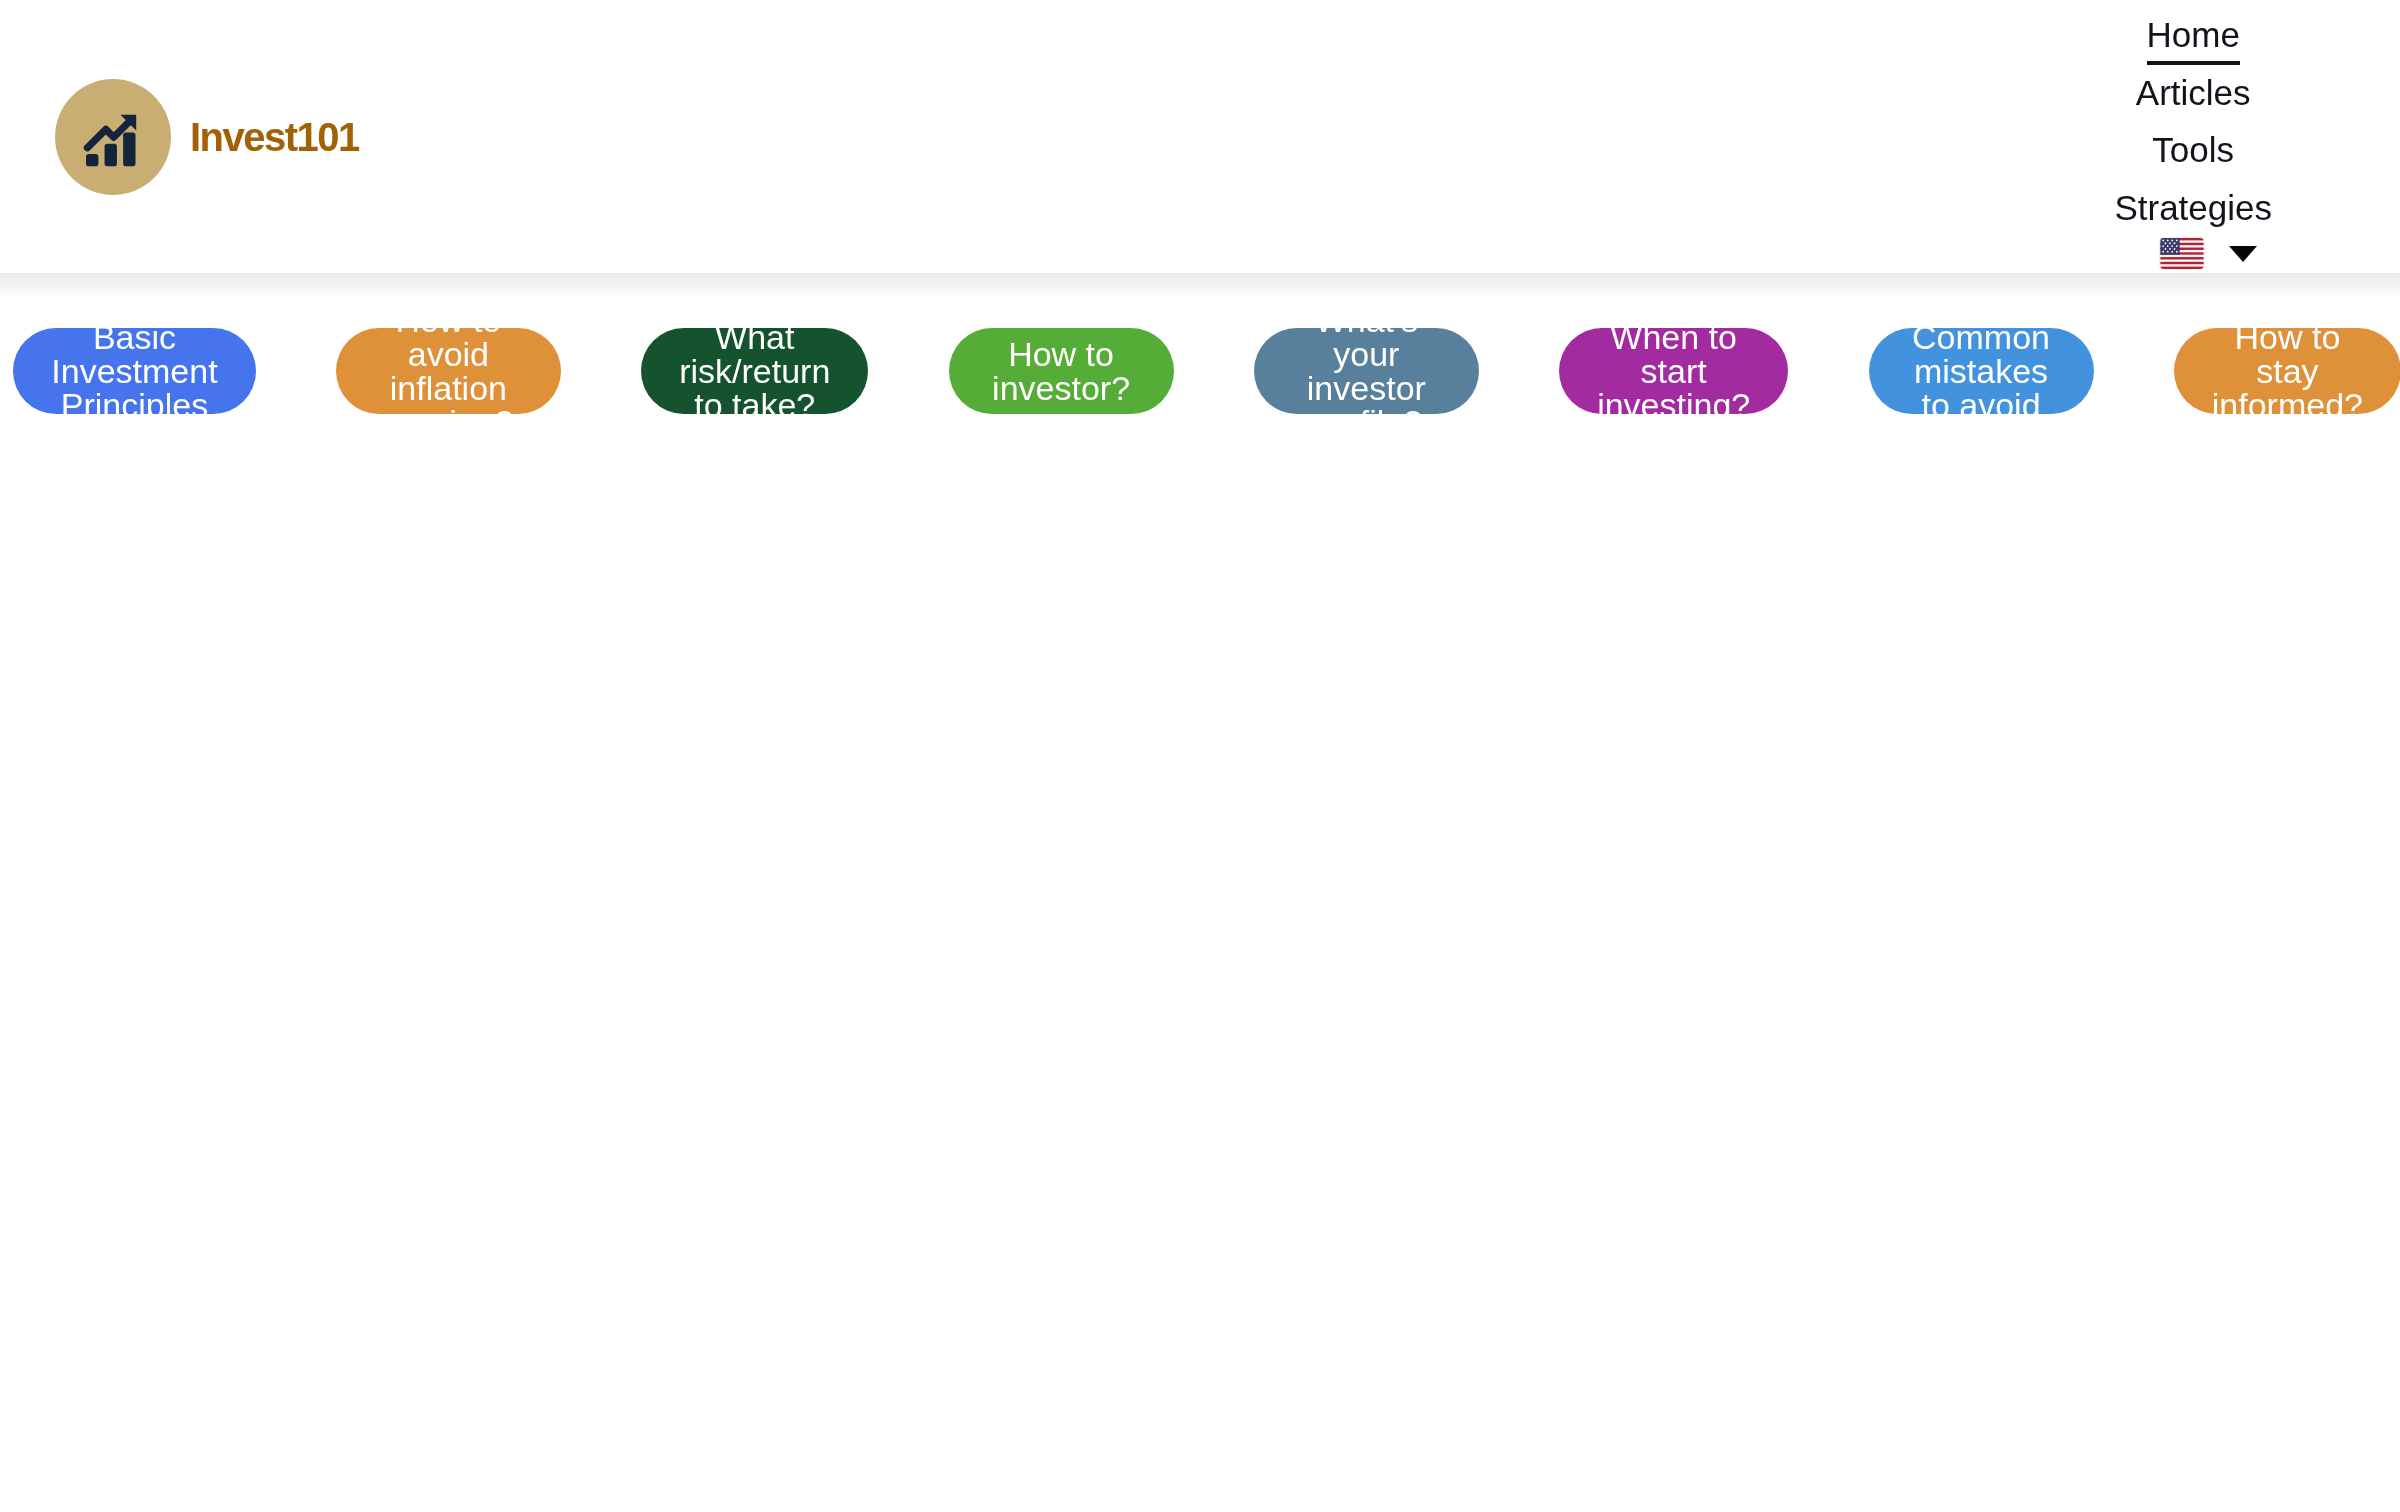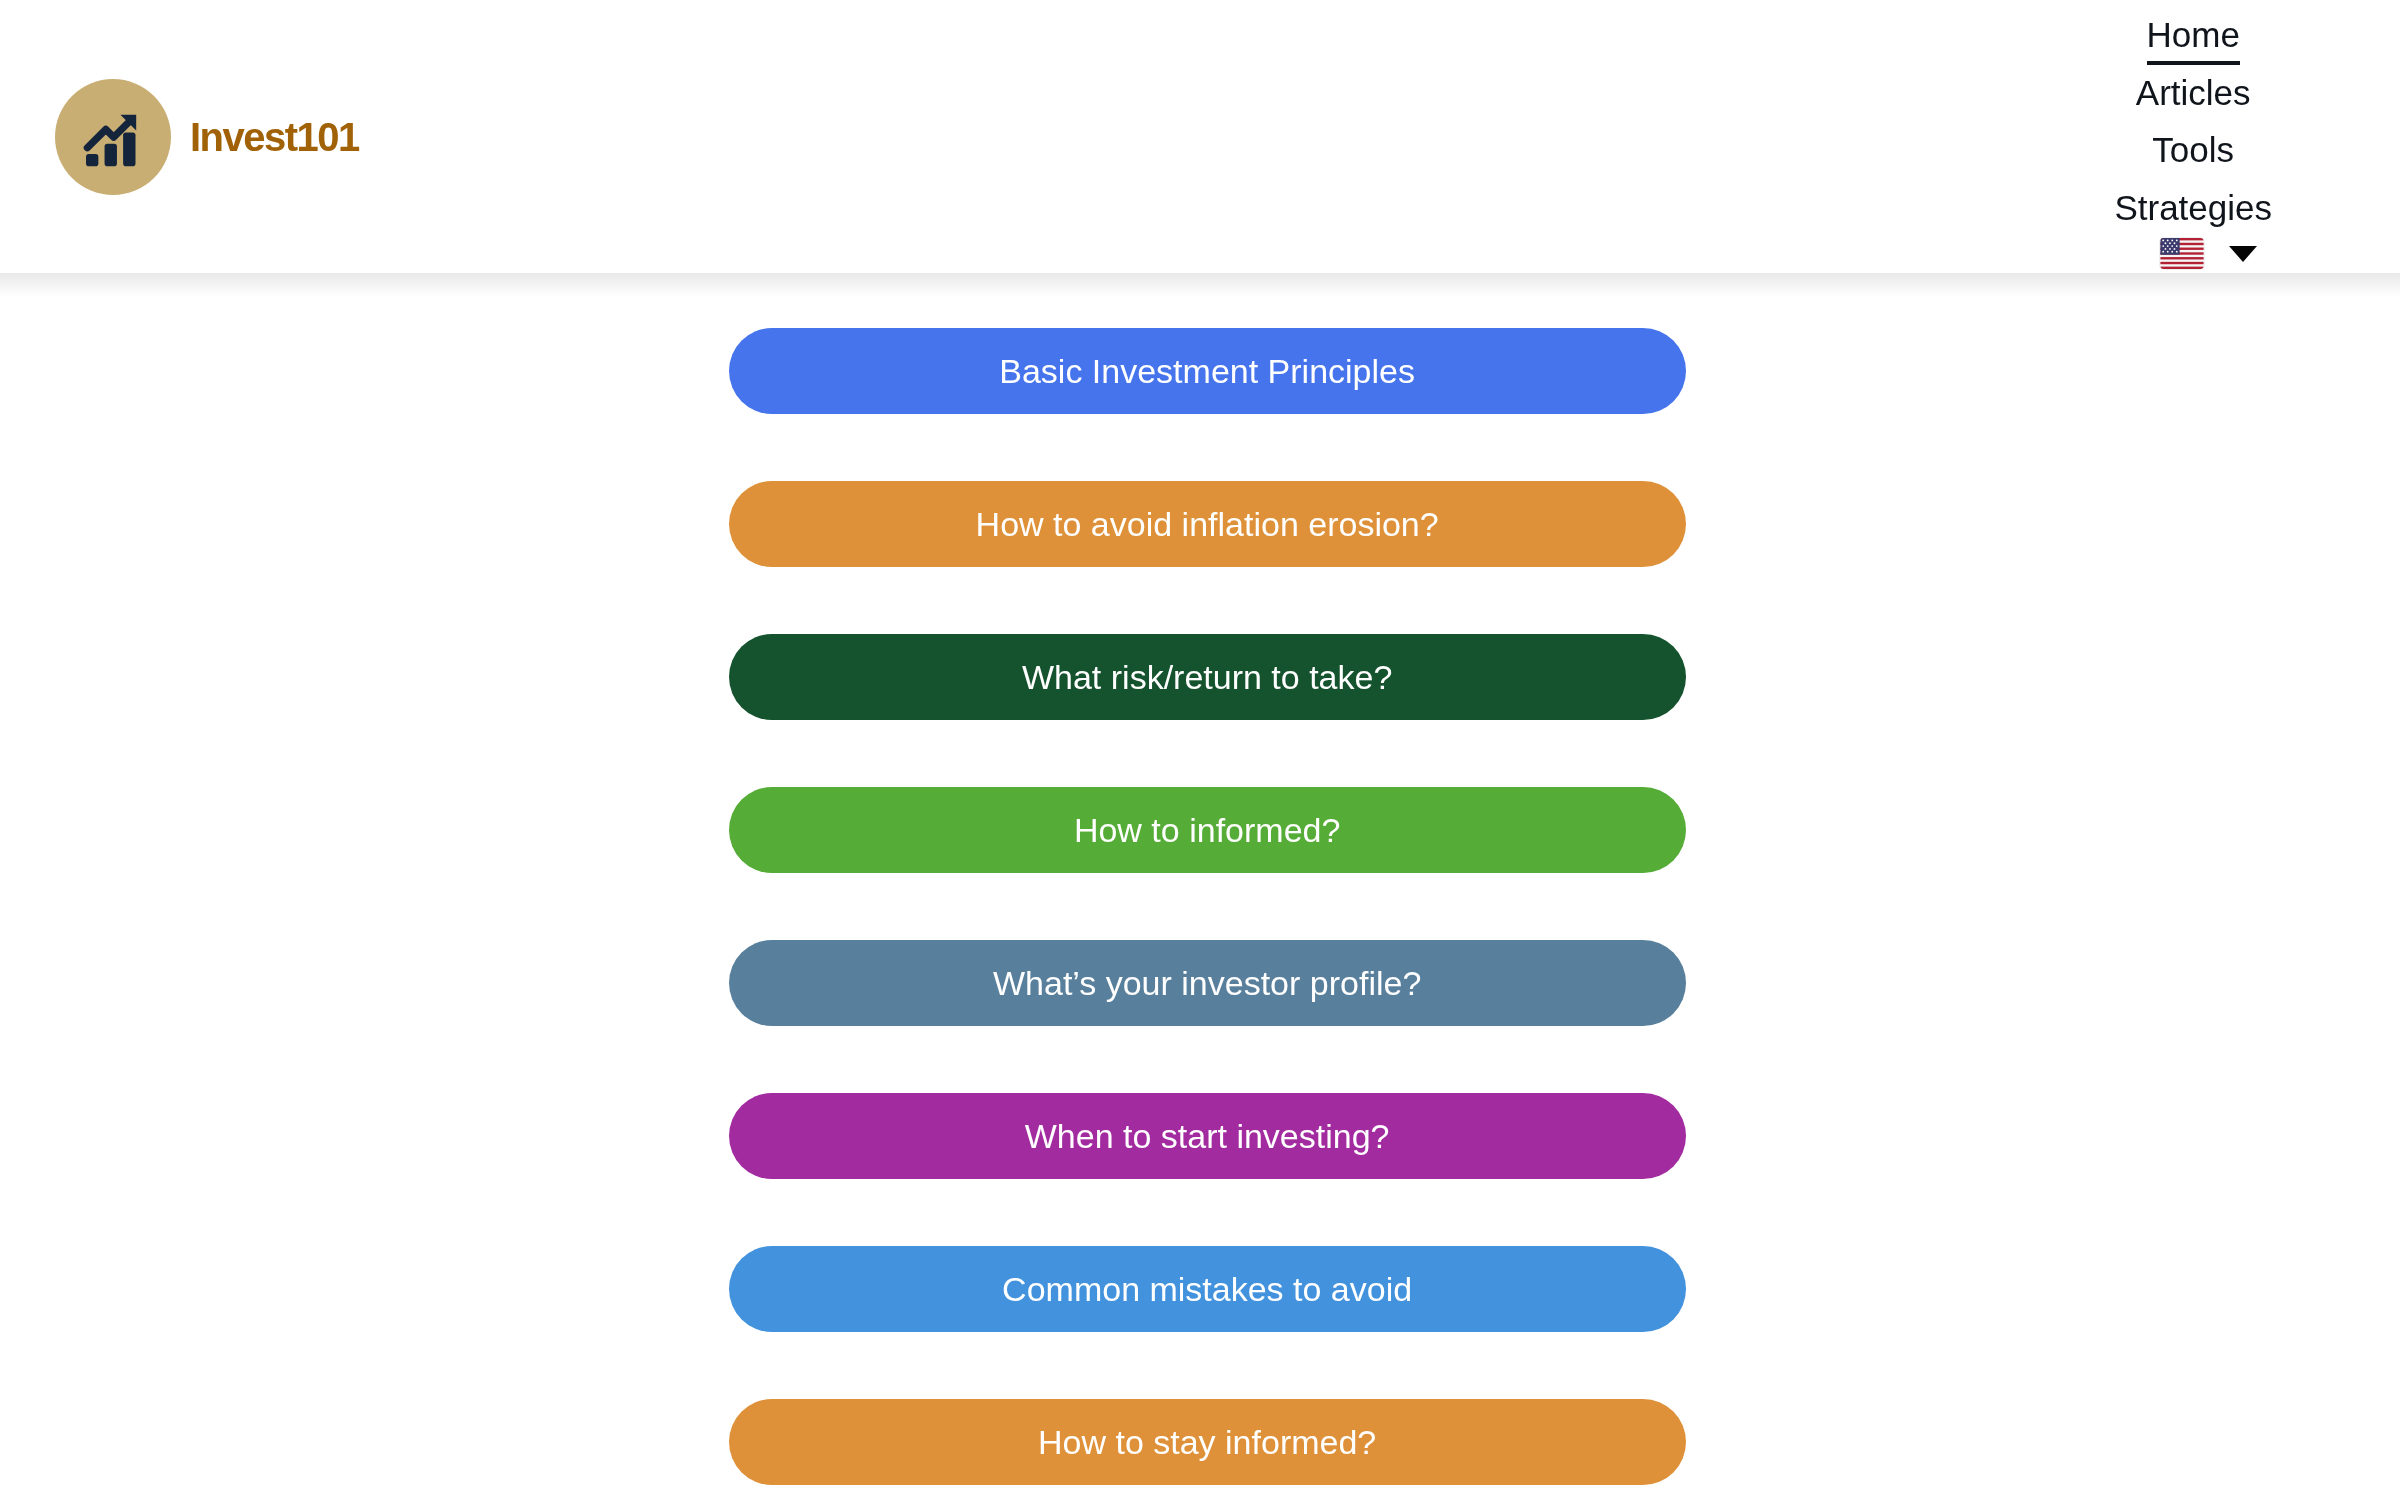--- a/index.html
+++ b/index.html
@@ -129,21 +129,21 @@
     border-right: 14.3px solid transparent;
     border-top: 16px solid #050505;
   }
 
   
   .topics {
     position: relative;
     width: 100%;
     padding-top: 55px;
     display: flex;
-    flex-direction: column;
+    flex-direction: row;
     align-items: center;
     gap: 67px;
   }
 
   .topic-button {
     width: 957px;
     height: 86px;
     border: none;
     border-radius: 43px;
     color: #ffffff;
@@ -227,21 +227,21 @@
         <span class="chevron-down"></span>
       </div>
     </nav>
   </header>
   <div class="header-shadow"></div>
 
   <main class="topics">
     <button class="topic-button" style="background-color: rgb(69, 116, 236);">Basic Investment Principles</button>
     <button class="topic-button" style="background-color: rgb(222, 145, 56);">How to avoid inflation erosion?</button>
     <button class="topic-button" style="background-color: #14532d;">What risk/return to take?</button>
-    <button class="topic-button" style="background-color: rgb(85, 172, 54);">How to informed?</button>
+    <button class="topic-button" style="background-color: rgb(85, 172, 54);">How to investor?</button>
     <button class="topic-button" style="background-color: rgb(88, 127, 155);">What’s your investor profile?</button>
     <button class="topic-button" style="background-color: rgb(163, 43, 160);">When to start investing?</button>
     <button class="topic-button" style="background-color: rgb(66, 146, 222);">Common mistakes to avoid</button>
     <button class="topic-button" style="background-color: rgb(222, 145, 56);">How to stay informed?</button>
   </main>
 
 </div>
 
 
 </body></html>

